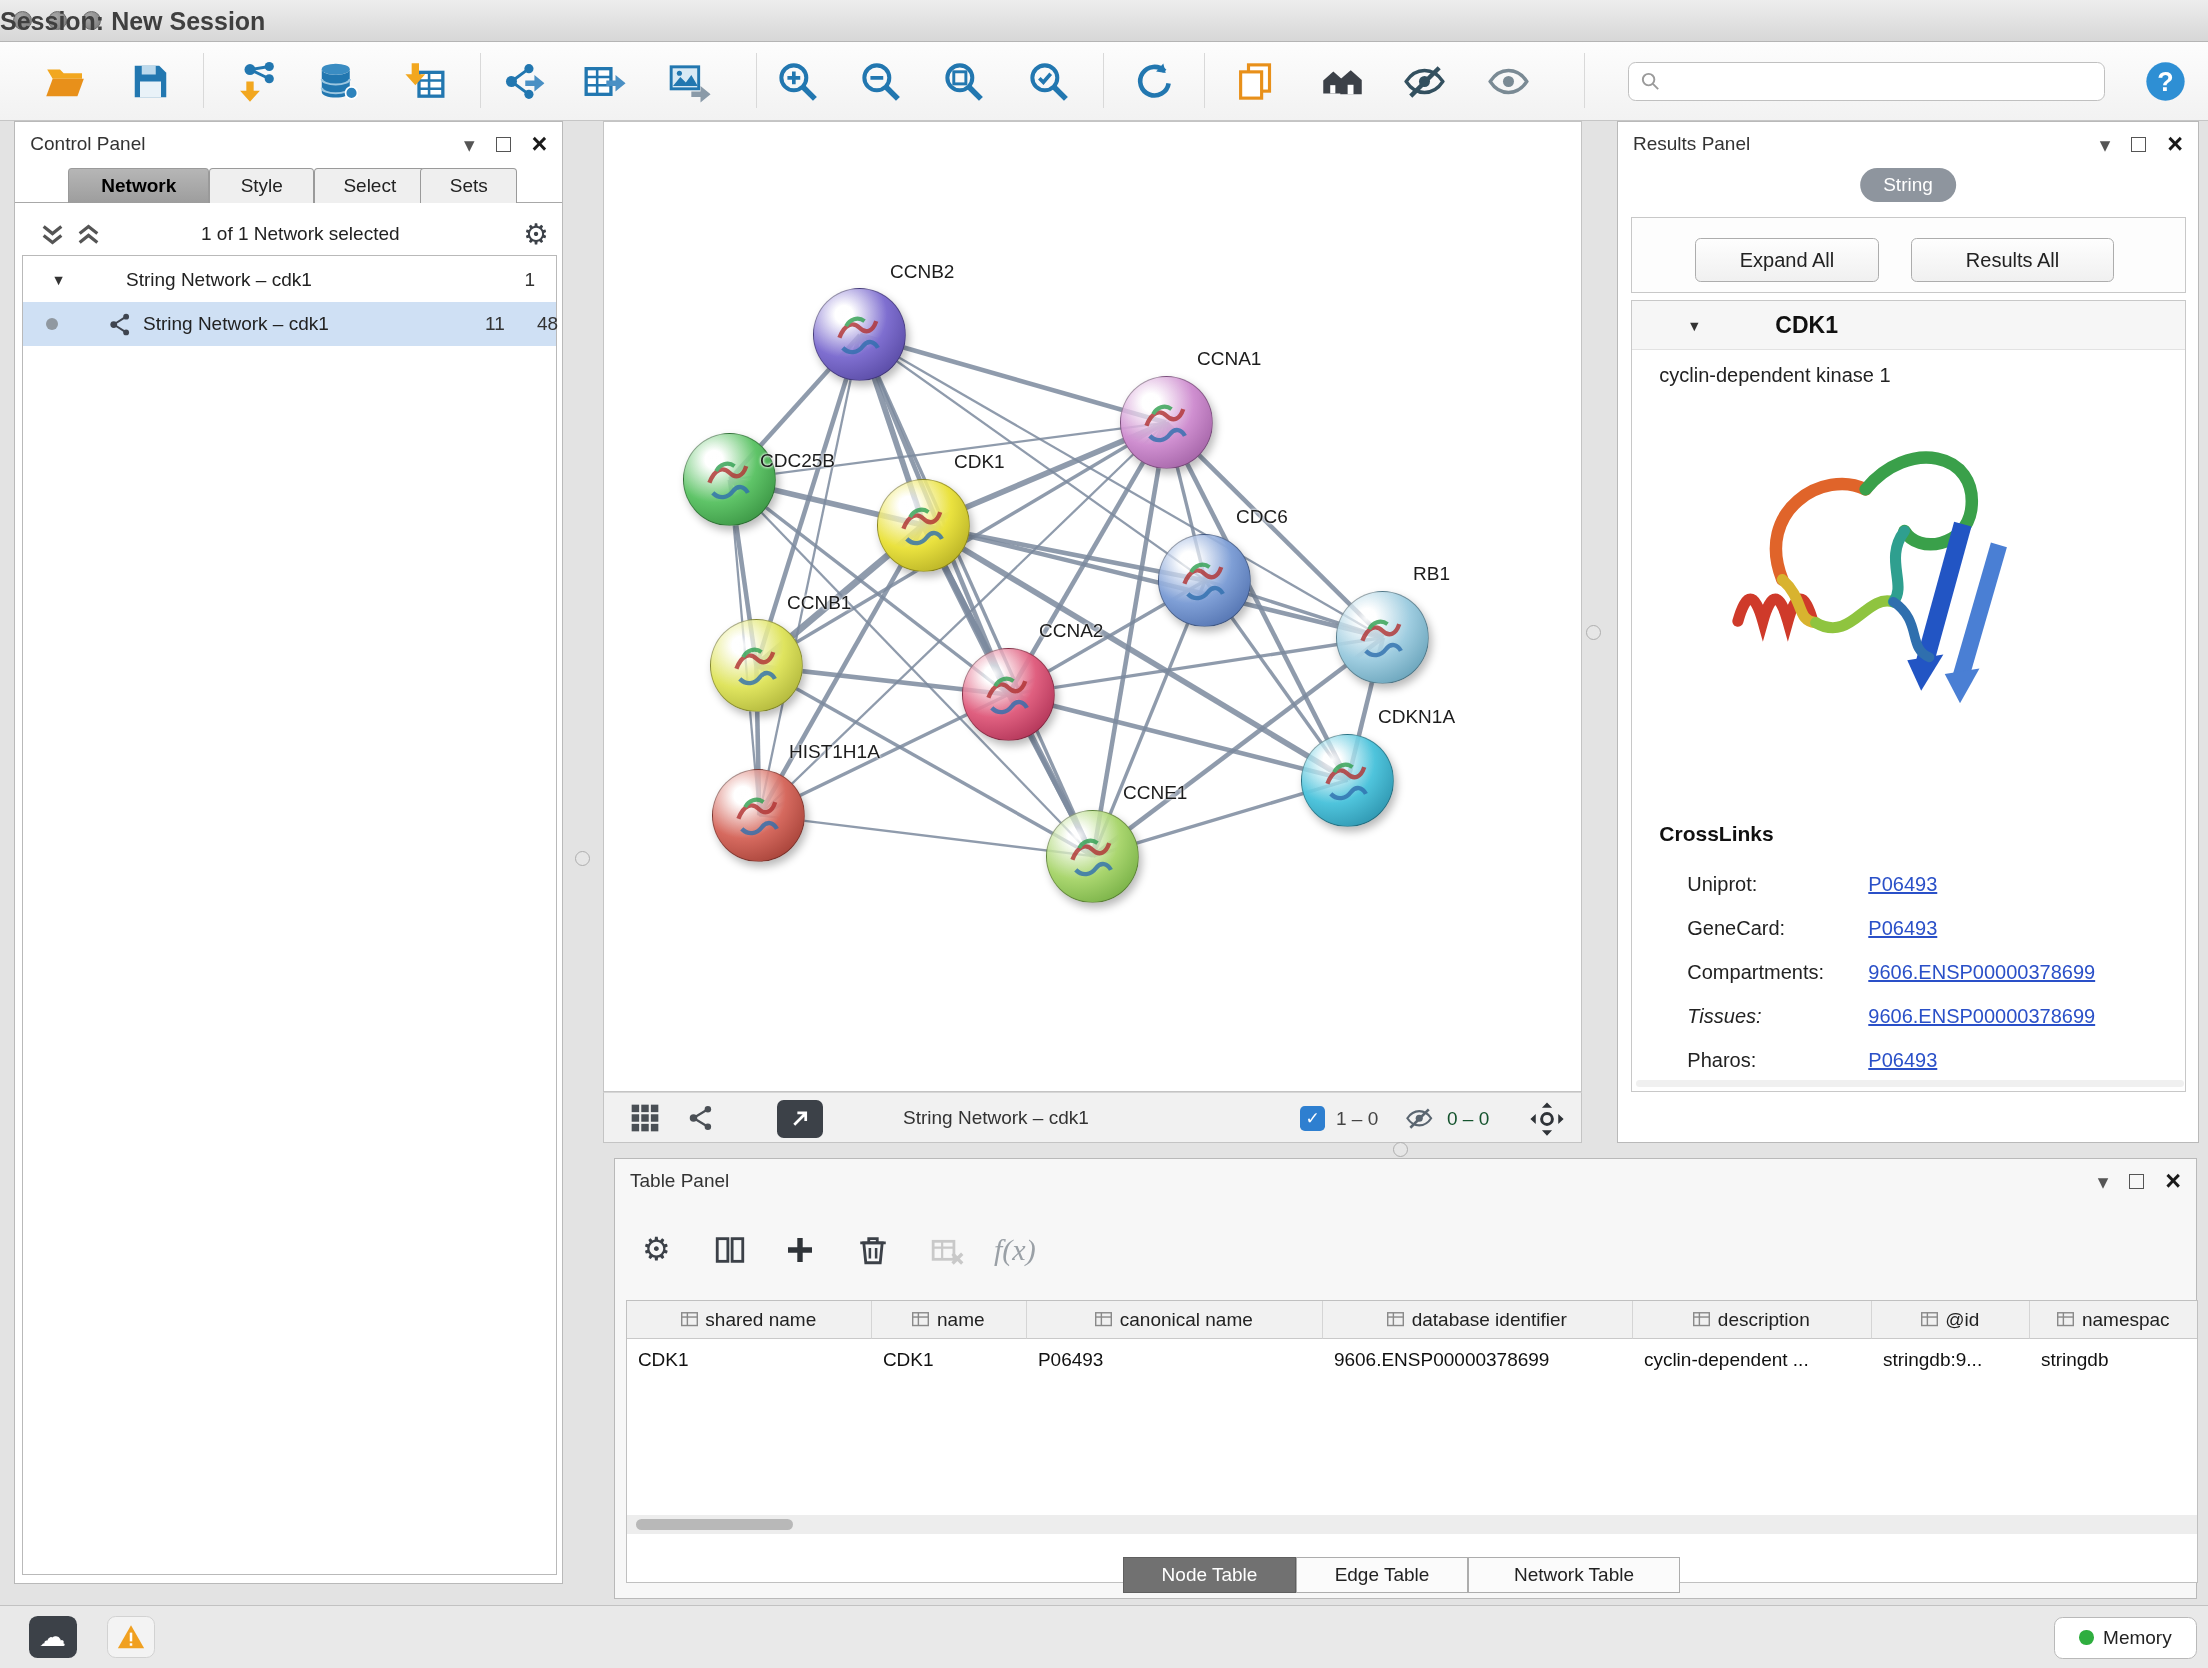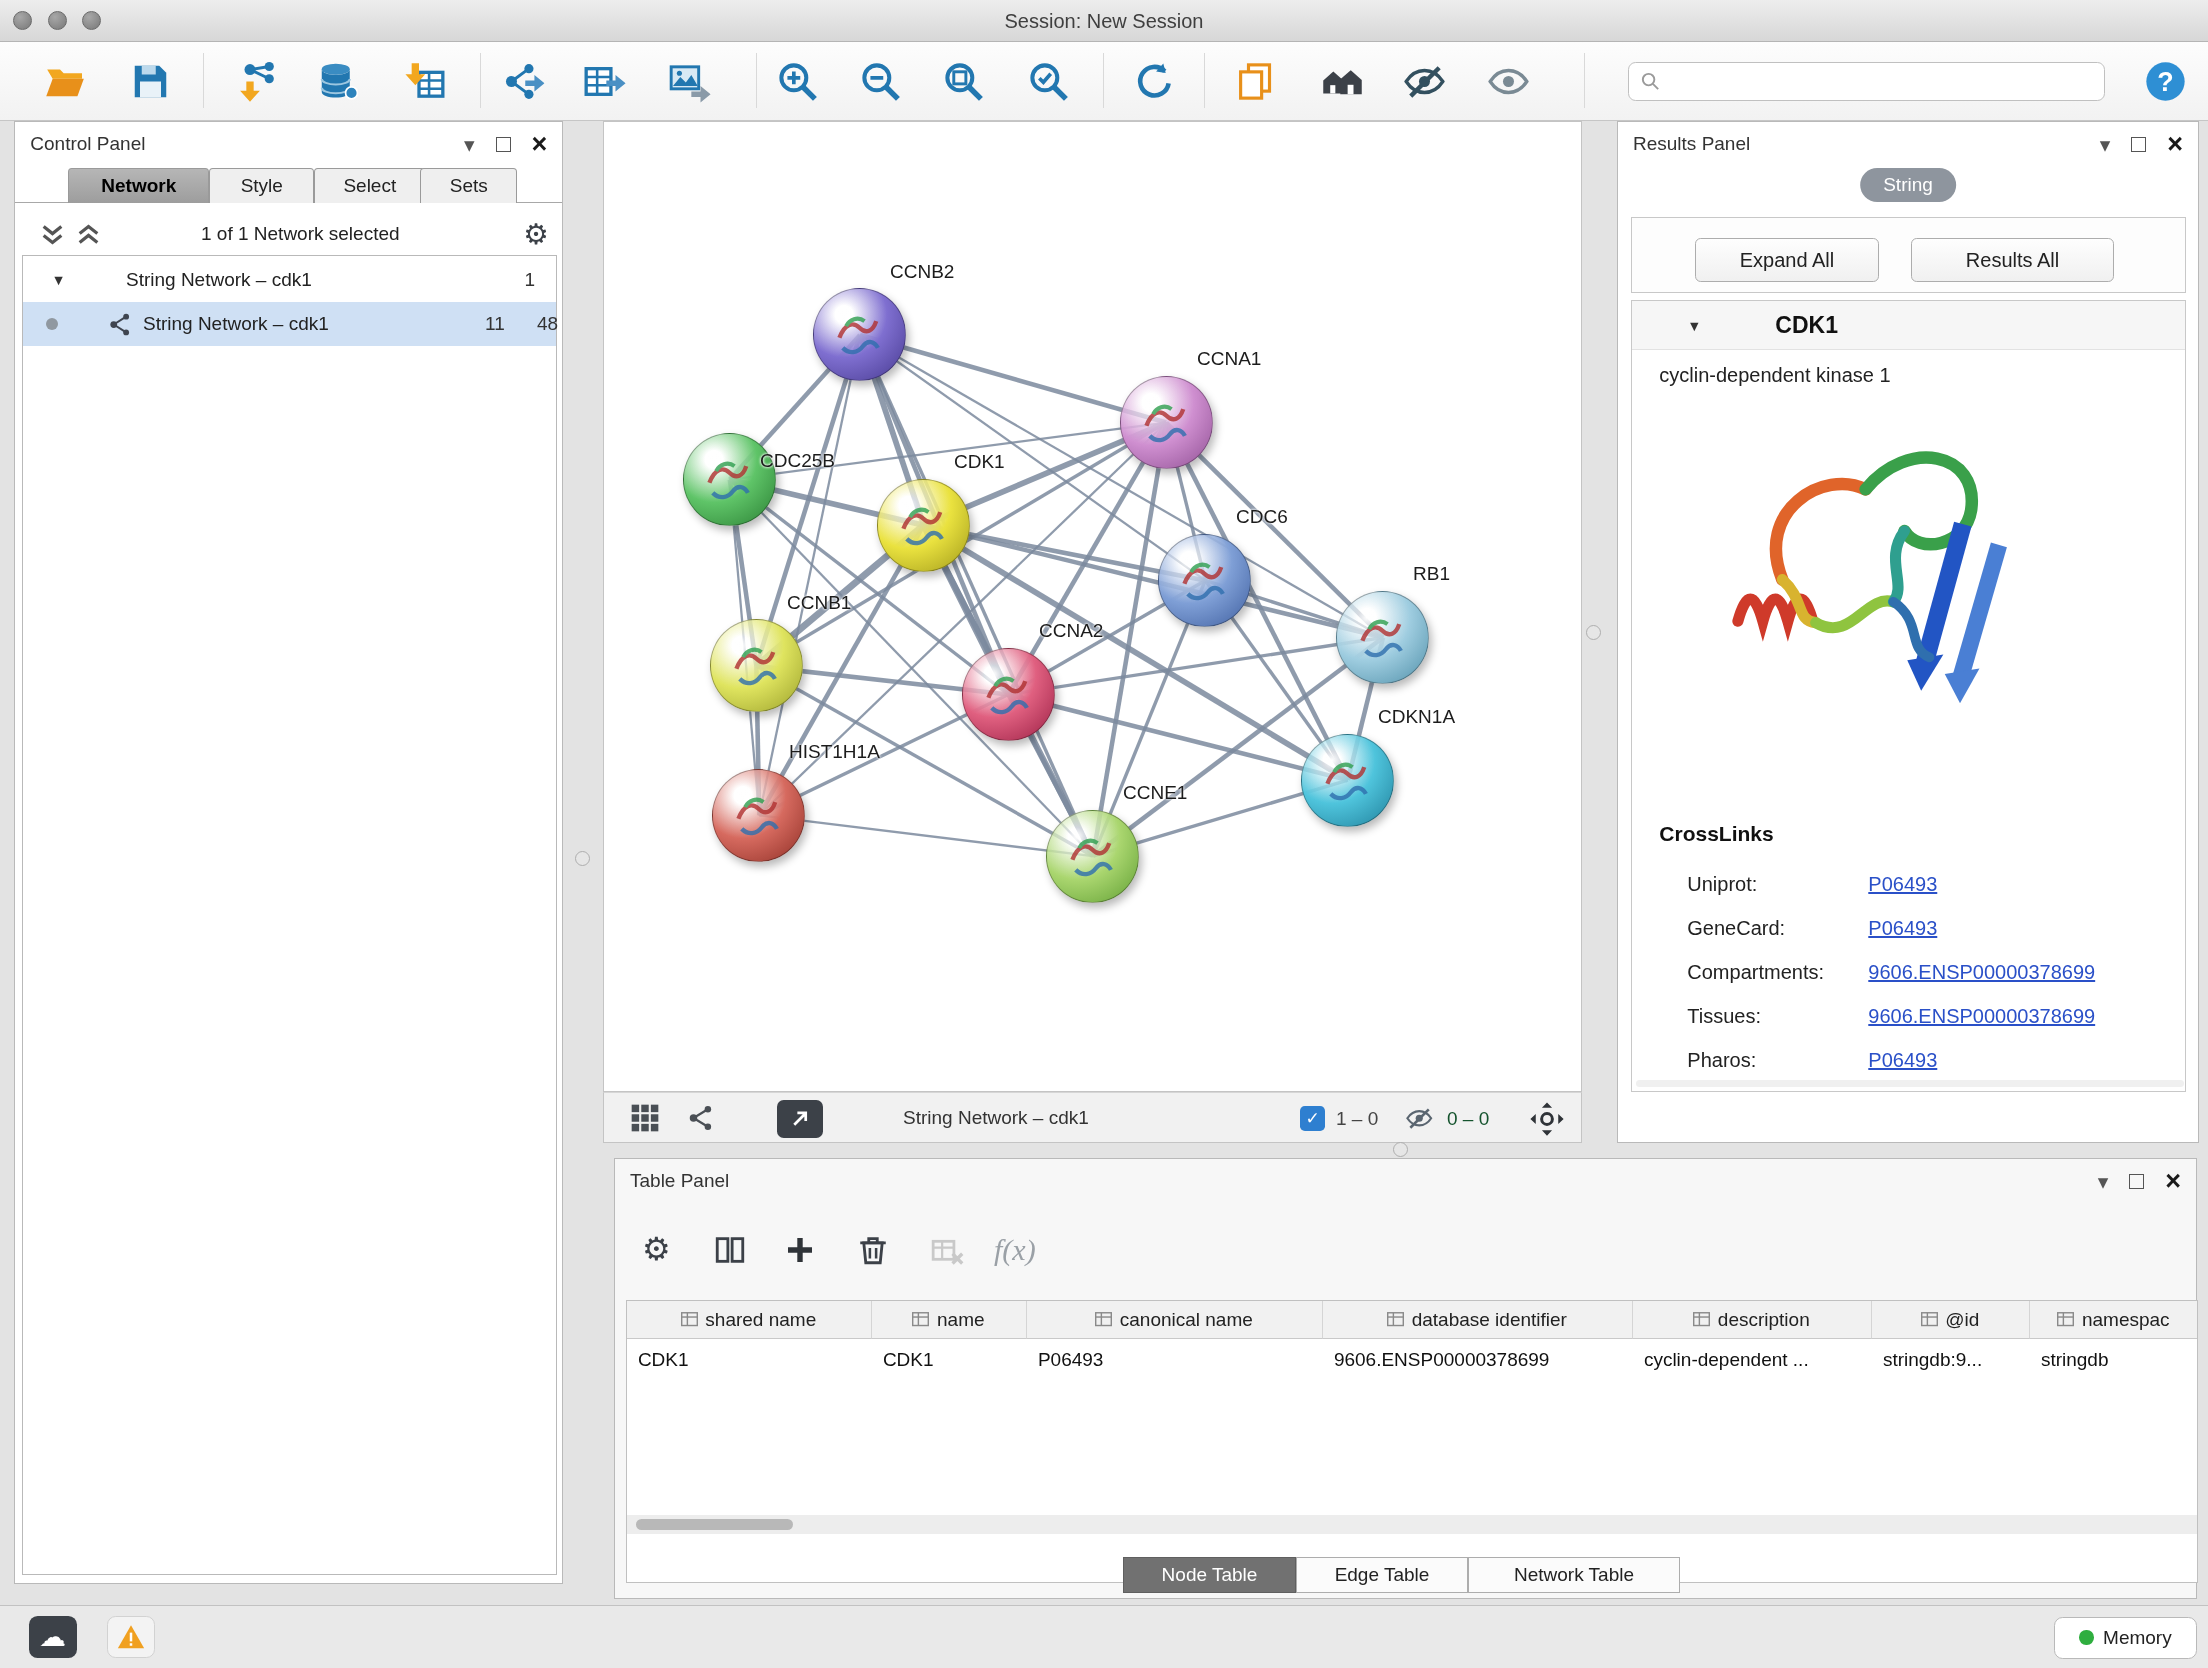--- a/index.html
+++ b/index.html
@@ -2,21 +2,21 @@
 <html style="font-size:15px"><head>
 <meta charset="utf-8">
 <title>Session: New Session</title>
 <style>
   *{margin:0;padding:0;box-sizing:border-box}
   html,body{width:2208px;height:1668px}
   body{font-family:"Liberation Sans",sans-serif;font-size:18px;color:#222;background:#e3e3e3;position:relative;overflow:hidden}
   
   #titlebar{position:absolute;left:0;top:0;width:2208px;height:42px;background:linear-gradient(#ededed,#d7d7d7);border-bottom:1px solid #b5b5b5}
   .light{position:absolute;top:11.4px;width:19px;height:19px;border-radius:50%;background:radial-gradient(circle at 35% 30%,#a8a8a8,#787878);border:1px solid #6a6a6a}
-  #win-title{position:absolute;left:0;top:0;width:100%;text-align:center;line-height:42px;color:#3f3f3f;font-size:20px;font-weight:normal}
+  #win-title{position:absolute;left:0;top:0;width:100%;text-align:left;line-height:42px;color:#3f3f3f;font-size:25px;font-weight:bold}
   
   #toolbar{position:absolute;left:0;top:42px;width:2208px;height:79px;background:linear-gradient(#fdfdfd,#f2f2f2);border-bottom:1px solid #c6c6c6}
   .tbtn{position:absolute;top:50%;transform:translate(-50%,-50%);width:51px;height:51px;display:flex;align-items:center;justify-content:center;border-radius:5.7px;cursor:default}
   .tsep{position:absolute;top:11.4px;width:1px;height:55px;background:#d9d9d9}
   #search-box{position:absolute;left:1628px;top:20px;width:477px;height:39px;background:#fff;border:1px solid #c0c0c0;border-radius:7.6px;display:flex;align-items:center;padding:0 9.5px}
   #search-box input{border:none;outline:none;flex:1;font-size:18px;font-family:"Liberation Sans",sans-serif;margin-left:7.6px}
   
   .panel{position:absolute;background:#fff;border:1px solid #b9b9b9}
   .phead{position:absolute;left:0;top:0;width:100%;height:44px;display:flex;align-items:center;padding:0 15px;font-size:19px;color:#333}
   .phead .icons{margin-left:auto;display:flex;align-items:center;gap:21px}
@@ -484,21 +484,21 @@
         </div>
         <div class="xl-row" style="position: relative; height: 44px;">
           <span style="position: absolute; left: 55px; font-size: 20px; color: rgb(34, 34, 34); line-height: 44px;">GeneCard:</span>
           <span class="link" style="position: absolute; left: 236px; font-size: 20px; line-height: 44px;">P06493</span>
         </div>
         <div class="xl-row" style="position: relative; height: 44px; text-decoration: underline;">
           <span style="position: absolute; left: 55px; font-size: 20px; color: rgb(34, 34, 34); line-height: 44px;">Compartments:</span>
           <span class="link" style="position: absolute; left: 236px; font-size: 20px; line-height: 44px;">9606.ENSP00000378699</span>
         </div>
         <div class="xl-row" style="position: relative; height: 44px;">
-          <span style="position: absolute; left: 55px; font-size: 20px; color: rgb(34, 34, 34); line-height: 44px;">Tissues:</span>
+          <span style="position: absolute; left: 55px; font-size: 20px; color: rgb(34, 34, 34); line-height: 44px; font-style: italic;">Tissues:</span>
           <span class="link" style="position: absolute; left: 236px; font-size: 20px; line-height: 44px;">9606.ENSP00000378699</span>
         </div>
         <div class="xl-row" style="position: relative; height: 44px;">
           <span style="position: absolute; left: 55px; font-size: 20px; color: rgb(34, 34, 34); line-height: 44px;">Pharos:</span>
           <span class="link" style="position: absolute; left: 236px; font-size: 20px; line-height: 44px;">P06493</span>
         </div>
       </div>
     <div style="position:absolute;left:3.8px;bottom:3.8px;width:548px;height:7.6px;background:#f0f0f0;border-radius:3.8px"></div>
   </div>
 </div>

